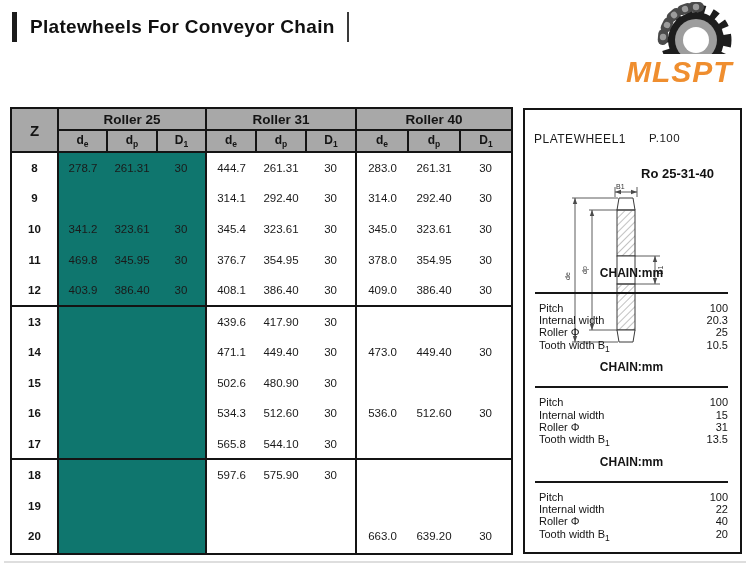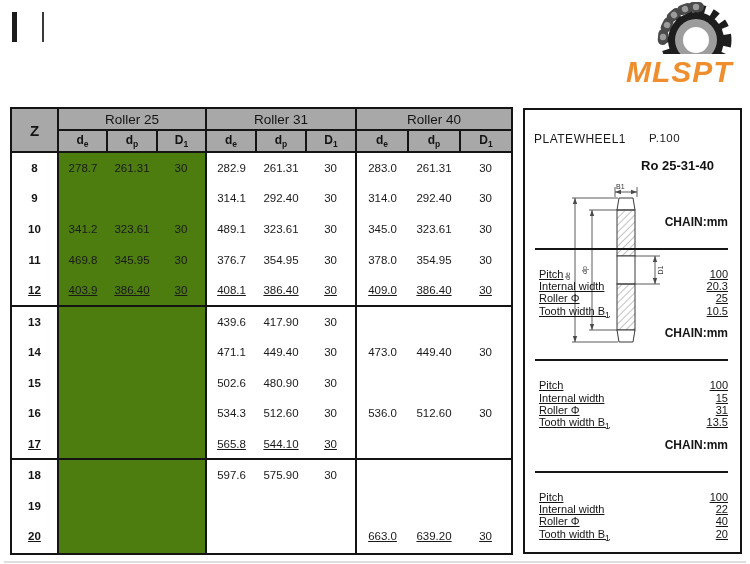--- a/index.html
+++ b/index.html
@@ -17,60 +17,61 @@
   .brandtxt{font-family:"Liberation Sans",sans-serif;font-style:italic;font-weight:700;
     font-size:30px;fill:#EF8E2F;letter-spacing:1px;}
   
   table#dataTable{
     position:absolute;left:10px;top:107px;width:501px;height:448px;
     border-collapse:collapse;table-layout:fixed;border:2px solid #141414;
   }
   #dataTable th,#dataTable td{padding:0;overflow:hidden;white-space:nowrap;}
   #dataTable thead th{background:#A8A8A8;border:2px solid #141414;text-align:center;}
   th.zhead{font-size:15px;font-weight:700;width:47px;}
-  th.ghead{font-size:13.5px;font-weight:400;height:20px;}
+  th.ghead{font-size:13.5px;font-weight:700;height:20px;}
   th.shead{font-size:12px;font-weight:700;height:20px;}
   th.shead sub, .cl sub{font-size:8.5px;}
   tbody.band tr{height:13px;}
   tbody.band tr:first-child td{padding-top:5px;}
-  tbody.band tr:last-child td{padding-bottom:5px;text-decoration:underline;}
+  tbody.band tr:last-child td{padding-bottom:5px;}
   tbody.sep{border-top:2px solid #141414;border-radius:24px;}
   td.zc{font-size:11.5px;font-weight:700;text-align:center;border-right:2px solid #141414;}
   td.num{font-size:11.5px;font-weight:400;text-align:center;color:#1a1a1a;}
   td.gl{border-left:2px solid #141414;}
-  td.g0{background:#4d7c0f;}
+  td.g0{background:#0f766e;}
   tbody.filler tr{height:auto;}
   
   .panel{position:absolute;left:523px;top:108px;width:219px;height:446px;
     border:2px solid #141414;box-sizing:border-box;background:#fff;}
   .p-head{position:absolute;left:9px;top:22px;font-size:12px;letter-spacing:.5px;color:#1a1a1a;}
   .p-ref{position:absolute;left:112px;top:22px;font-size:11.5px;letter-spacing:.5px;color:#1a1a1a;padding-left:12px;}
-  .model{position:absolute;right:26px;top:48px;font-size:13px;font-weight:700;color:#111;}
+  .model{position:absolute;right:26px;top:56px;font-size:13px;font-weight:700;color:#111;}
   .drawing{position:absolute;left:34px;top:74px;}
   .dim{stroke:#4a4a4a;stroke-width:0.9;}
   .dimtxt{font-size:7px;fill:#333;font-family:"Liberation Sans",sans-serif;}
   .outline{stroke:#3a3a3a;stroke-width:1;}
   
   #chainBlocks{position:absolute;left:10px;right:12px;bottom:8px;}
   .chain-block{margin-top:6px;}
   .chain-block:first-child{margin-top:0;}
-  .chain-head{display:flex;justify-content:flex-end;align-items:flex-end;
-    font-size:12px;font-weight:700;border-bottom:2px solid #161616;padding-bottom:19px;line-height:13px;}
-  .chain-rows{margin-top:18px;text-decoration:underline;}
+  .chain-head{display:flex;justify-content:center;align-items:flex-end;
+    font-size:12px;font-weight:700;border-bottom:2px solid #161616;padding-bottom:12px;line-height:13px;}
+  .chain-rows{margin-top:8px;}
   .chain-row{display:flex;justify-content:space-between;font-size:11px;line-height:12.3px;}
   .cl{padding-left:4px;}
   .cv{text-align:right;}
   
   .scan-edge{position:absolute;left:4px;right:4px;bottom:1px;height:2px;background:#d8d8d8;opacity:.85;}
 </style>
 </head>
 <body>
 
 <header class="titlebar">
   <span class="bar-l"></span>
+  <h1>Platewheels For Conveyor Chain</h1>
   <span class="bar-r"></span>
 </header>
 
 <div class="logo">
   <svg viewBox="0 0 132 88" width="132" height="88">
     <g>
       <circle cx="72" cy="40" r="31" fill="none" stroke="#1d1d1d" stroke-width="9" stroke-dasharray="6.5 7"></circle>
       <circle cx="72" cy="40" r="28" fill="#1d1d1d"></circle>
       <circle cx="72" cy="40" r="21" fill="#9d9d9d"></circle>
       <circle cx="72" cy="40" r="13" fill="#ffffff"></circle>
@@ -133,21 +134,21 @@
         <th class="shead">d<sub>p</sub></th>
         <th class="shead">D<sub>1</sub></th>
       </tr>
   </thead>
 <tbody class="band">
       <tr>
         <td class="zc">8</td>
         <td class="num g0 gl">278.7</td>
         <td class="num g0">261.31</td>
         <td class="num g0">30</td>
-        <td class="num g1 gl">282.9</td>
+        <td class="num g1 gl">444.7</td>
         <td class="num g1">261.31</td>
         <td class="num g1">30</td>
         <td class="num g2 gl">283.0</td>
         <td class="num g2">261.31</td>
         <td class="num g2">30</td>
       </tr>
       <tr>
         <td class="zc">9</td>
         <td class="num g0 gl"></td>
         <td class="num g0"></td>
@@ -157,21 +158,21 @@
         <td class="num g1">30</td>
         <td class="num g2 gl">314.0</td>
         <td class="num g2">292.40</td>
         <td class="num g2">30</td>
       </tr>
       <tr>
         <td class="zc">10</td>
         <td class="num g0 gl">341.2</td>
         <td class="num g0">323.61</td>
         <td class="num g0">30</td>
-        <td class="num g1 gl">489.1</td>
+        <td class="num g1 gl">345.4</td>
         <td class="num g1">323.61</td>
         <td class="num g1">30</td>
         <td class="num g2 gl">345.0</td>
         <td class="num g2">323.61</td>
         <td class="num g2">30</td>
       </tr>
       <tr>
         <td class="zc">11</td>
         <td class="num g0 gl">469.8</td>
         <td class="num g0">345.95</td>

